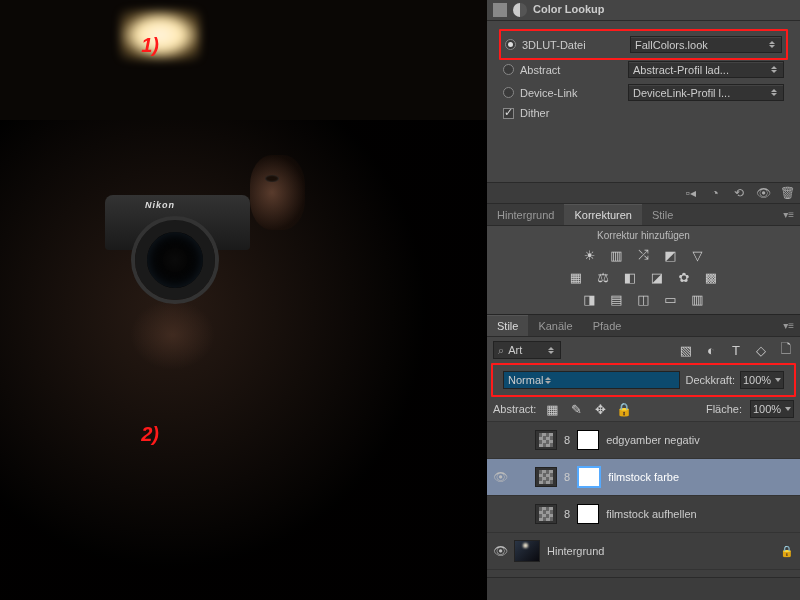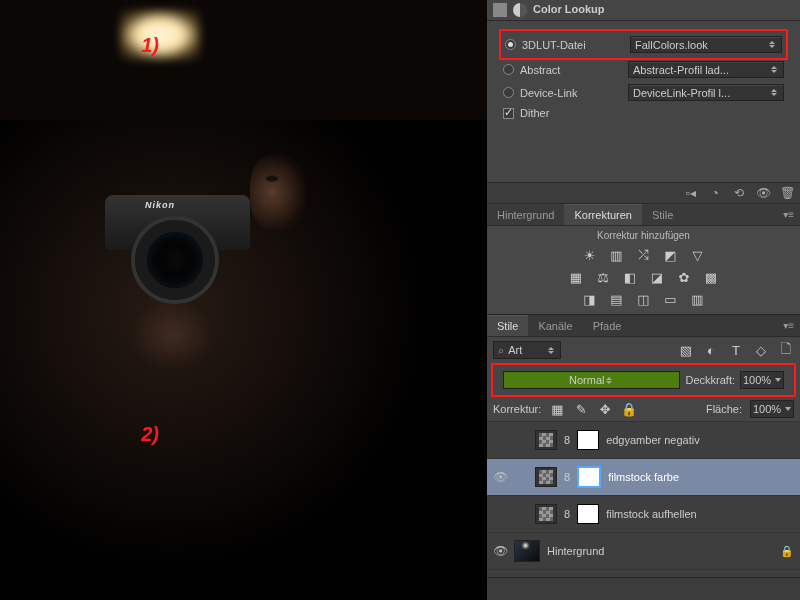--- a/index.html
+++ b/index.html
@@ -42,21 +42,21 @@
 .tab-menu { margin-left:auto; padding:2px 6px; font-size:10px; color:#999; }
 .adj-body { background:#484848; padding:4px 8px;text-align:center; }
 .adj-row { display:flex; justify-content:center; gap:11px; padding:3px 0; }
 .ai { width:16px; height:16px; display:flex; align-items:center; justify-content:center; font-size:13px; color:#ccc; }
 .layers-tabs { display:flex; background:#383838; border-top:1px solid #252525; }
 .ltoolbar { background:#454545; padding:4px 6px; display:flex; align-items:center; gap:6px; }
 .search { background:#333; border:1px solid #222; padding:1px 4px; display:flex; align-items:center; gap:4px; width:68px; height:18px; }
 .search::before { content:"⌕"; color:#999; font-size:11px; }
 .licons { display:flex; gap:9px; margin-left:auto; }
 .blend-row { background:#454545; padding:4px 6px; display:flex; align-items:center; gap:5px; }
-.blend-dd { flex:1; background:#4d7c0f; border:1px solid #222; padding:1px 4px; display:flex; justify-content:center; align-items:center; height:18px; }
+.blend-dd { flex:1; background:#0c4a6e; border:1px solid #222; padding:1px 4px; display:flex; justify-content:flex-start; align-items:center; height:18px; }
 .num-field { background:#333; border:1px solid #222; padding:1px 2px; width:44px; height:18px; display:flex; align-items:center; justify-content:space-between; }
 .num-field .arr { width:0;height:0;border-left:3px solid transparent;border-right:3px solid transparent;border-top:4px solid #aaa; }
 .lock-row { background:#454545; padding:3px 6px; display:flex; align-items:center; gap:8px; font-size:10px; border-bottom:1px solid #333; }
 .lock-row .spacer { flex:1; }
 .layer-list { background:#3e3e3e; flex:1; overflow:hidden; }
 .layer { display:flex; align-items:center; padding:5px 6px; gap:7px; border-bottom:1px solid #333; height:37px; }
 .layer.sel { background:#7a8aa5; color:#fff; }
 .layer.sel .lname { color:#fff; }
 .vis { width:14px; height:14px; text-align:center; color:#bbb; font-size:12px; }
 .lgap { width:14px; }
@@ -198,21 +198,21 @@
       </div>
       <span>Deckkraft:</span>
       <div class="num-field">
         <span>100%</span>
         <span class="arr"></span>
       </div>
     </div>
   </div>
 
   <div class="lock-row">
-    <span>Korrektur:</span>
+    <span>Abstract:</span>
     <span class="ai">▦</span>
     <span class="ai">✎</span>
     <span class="ai">✥</span>
     <span class="ai">🔒</span>
     <span class="spacer"></span>
     <span>Fläche:</span>
     <div class="num-field">
       <span>100%</span>
       <span class="arr"></span>
     </div>

